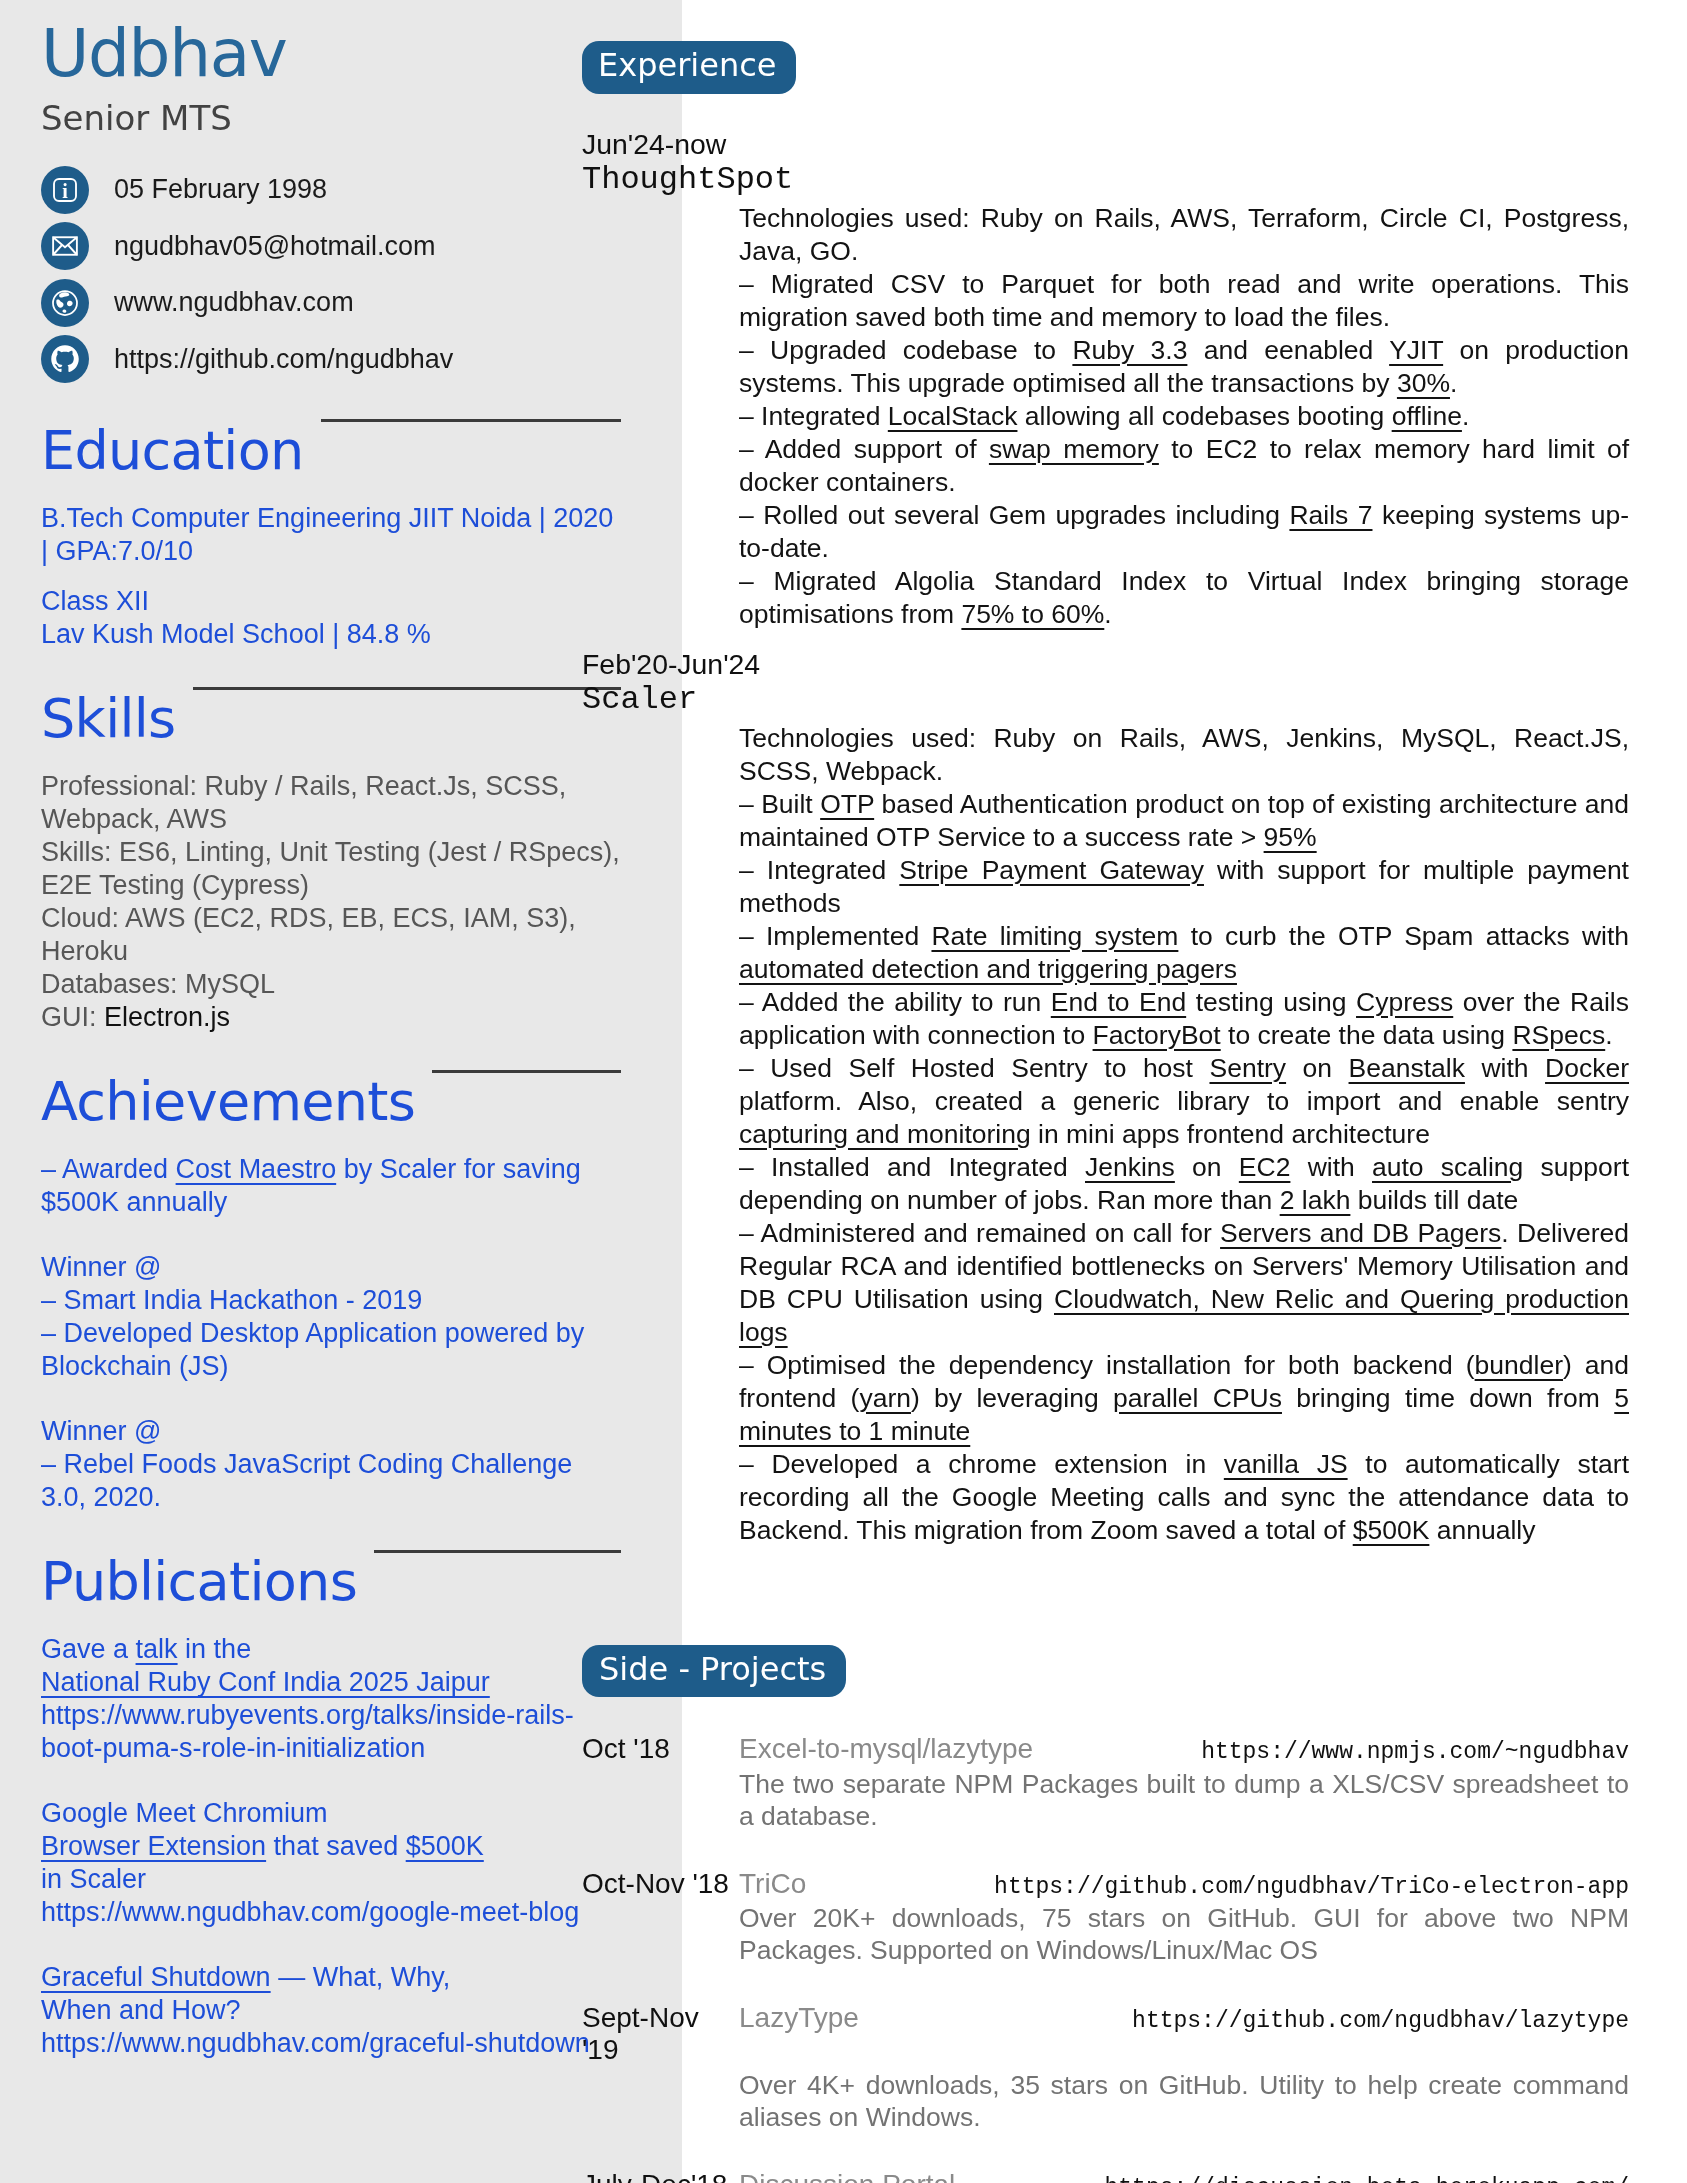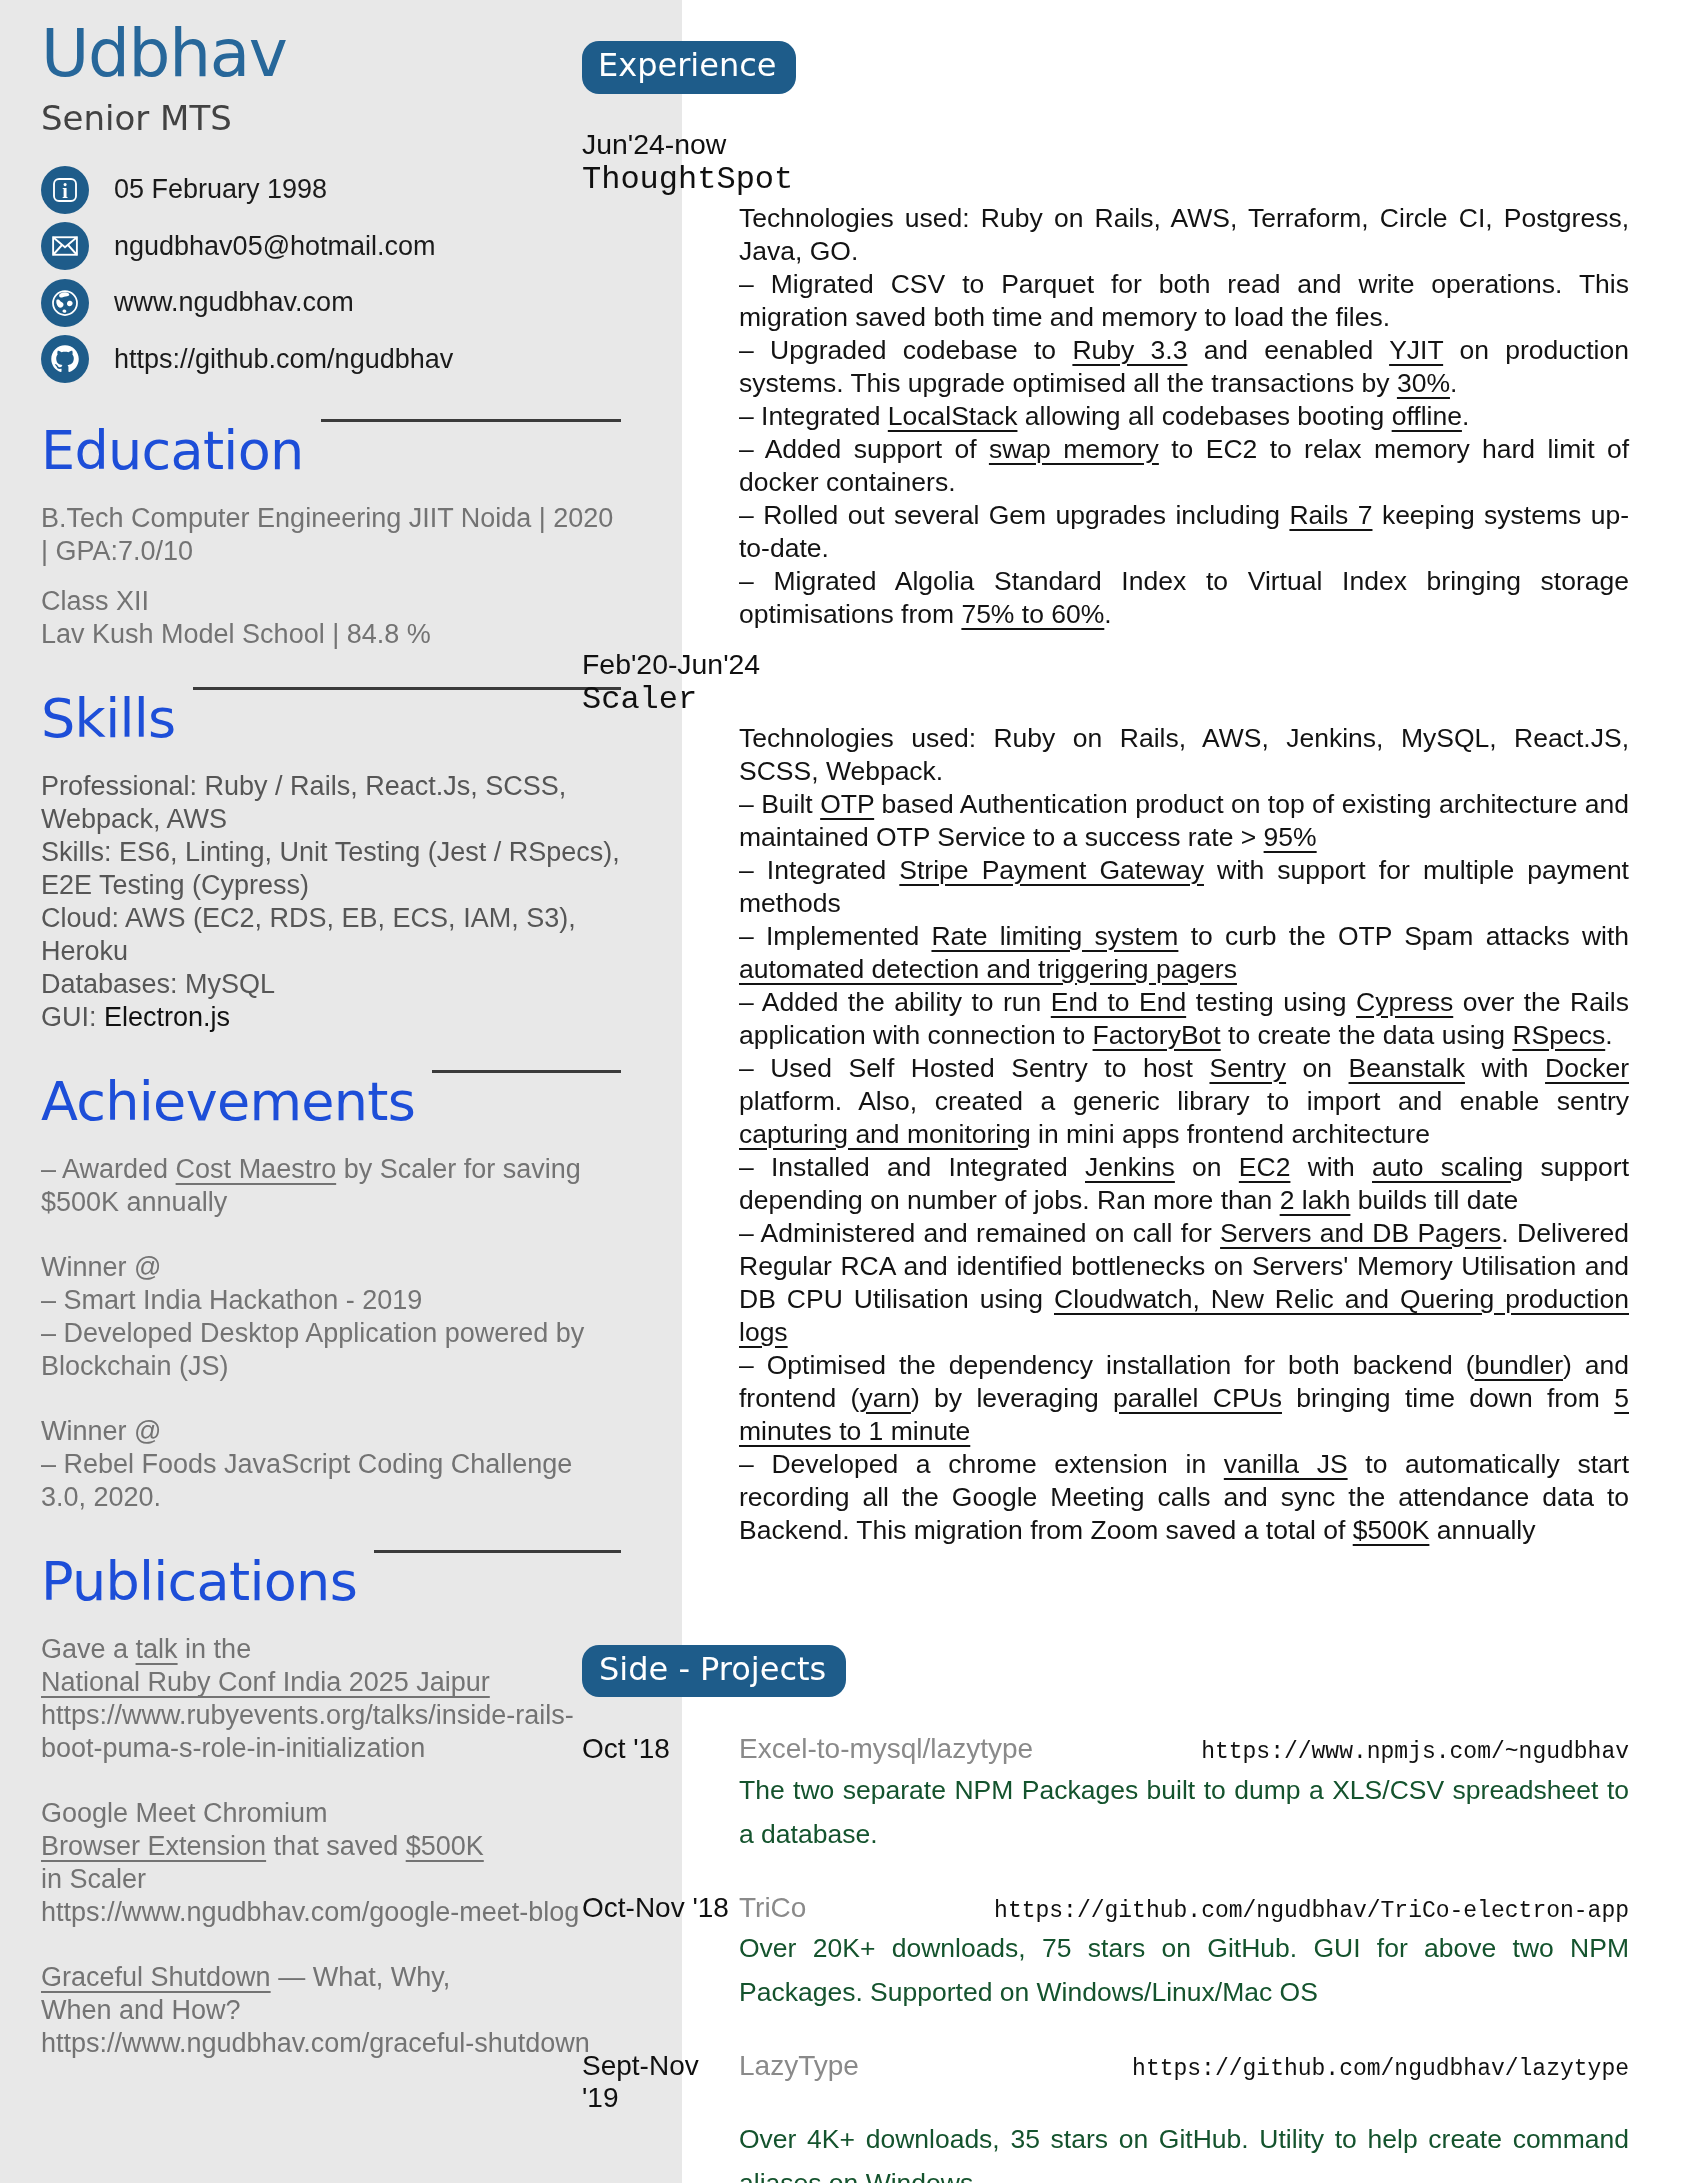--- a/index.html
+++ b/index.html
@@ -38,21 +38,21 @@
 
   .sec {
     display:flex; align-items:flex-start;
     font-family:"DejaVu Sans", sans-serif;
     font-size:54px; font-weight:normal; color:#1d4ed8;
     margin:36px 0 20px 0; letter-spacing:-0.7px;
   }
   .sec .rule { flex:1; height:2.6px; background:#3b3b3b; margin-left:17px; min-width:26.5px; }
 
   .sb-p {
-    font-size:27px; line-height:33px; color:#737373;
+    font-size:27px; line-height:33px; color:#1d4ed8;
     margin:0 0 17px 0; white-space:pre-wrap; overflow-wrap:anywhere;
   }
   .sb-p.skill { color:#565656; margin:0; }
   .sb-p .dark { color:#111; }
   .ach-p { margin-bottom:32px; }
   .pub-p { margin-bottom:32px; }
 
   .u { text-decoration:underline; text-decoration-thickness:2px; text-underline-offset:5.3px; }
 
   
@@ -74,21 +74,21 @@
   .job-body { margin-left:157px; margin-top:4px; }
   .job-body p {
     margin:0; font-size:26.5px; line-height:33px; text-align:justify; color:#131313;
   }
 
   .proj { margin-top:36px; }
   .proj-head { display:flex; align-items:baseline; }
   .proj-dates { flex:0 0 157px; font-size:28px; color:#101010; }
   .proj-name { font-size:28px; color:#8a8a8a; }
   .proj-url { margin-left:auto; font-family:"Liberation Mono", monospace; font-size:23px; color:#101010; }
-  .proj-desc { margin:2.6px 0 0 157px; font-size:26.5px; line-height:44px; text-align:justify; color:#14532d; }
+  .proj-desc { margin:2.6px 0 0 157px; font-size:26.5px; line-height:32px; text-align:justify; color:#737373; }
 </style>
 </head>
 <body>
 
 <div class="page">
 
   <aside class="sidebar">
     <h1 class="name">Udbhav</h1>
     <div class="subtitle">Senior MTS</div>
 

